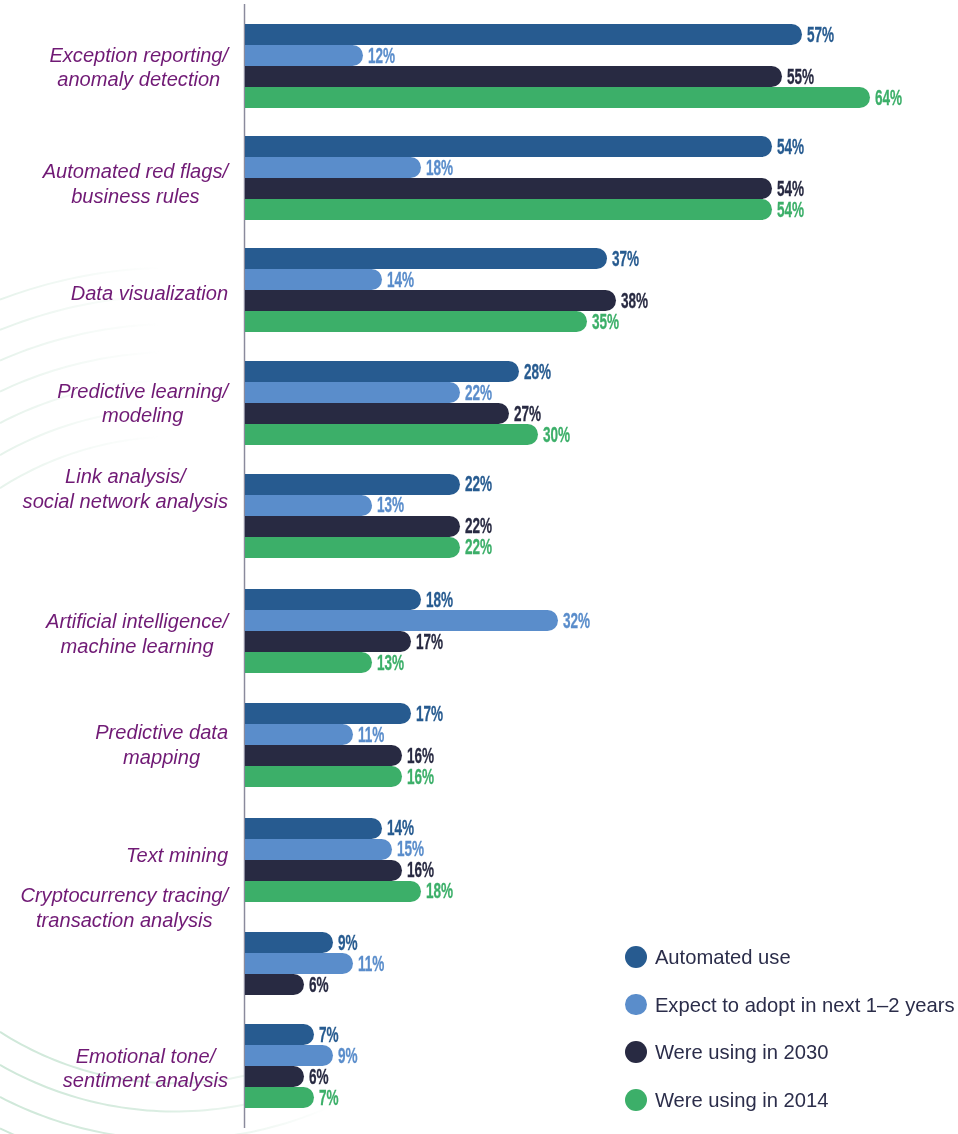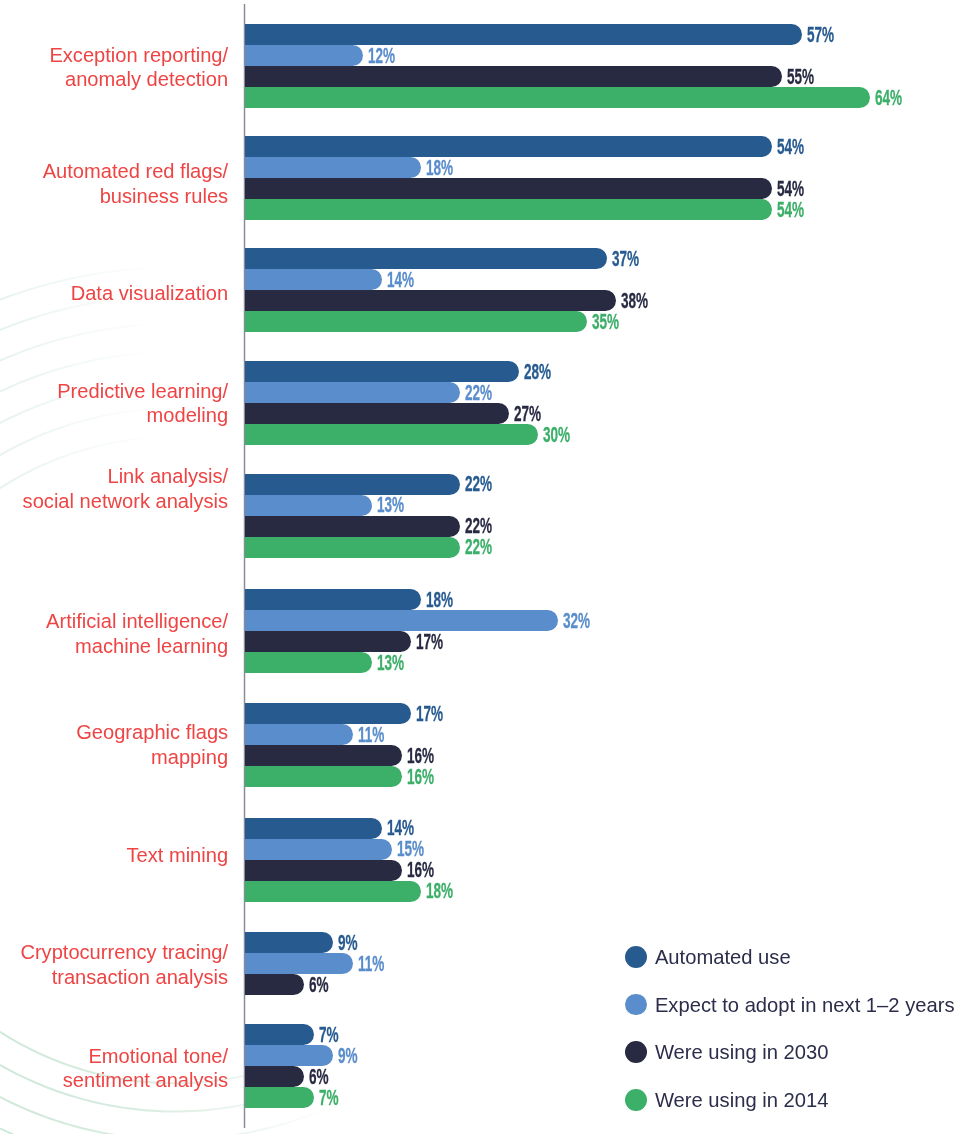--- a/index.html
+++ b/index.html
@@ -6,22 +6,22 @@
   body{width:958px;height:1134px;background:#ffffff;overflow:hidden;
        font-family:"Liberation Sans",sans-serif;position:relative;
        -webkit-font-smoothing:antialiased;}
   #chart{position:absolute;left:0;top:0;width:958px;height:1134px;}
   #swoosh{position:absolute;left:0;top:0;width:958px;height:1134px;}
   .axis{position:absolute;left:243px;top:3.8px;width:3px;height:1124px;
         background:linear-gradient(to right,
            rgba(138,138,156,0) 0%, rgba(138,138,156,0.45) 33.3%,
            rgba(138,138,156,1) 36%, rgba(138,138,156,1) 66.6%,
            rgba(138,138,156,0.45) 69%, rgba(138,138,156,0) 100%);}
-  .cat{position:absolute;text-align:right;color:#ef4444;font-size:20.1px;
-       line-height:24.8px;white-space:pre;right:729.9px;}
+  .cat{position:absolute;text-align:center;color:#701a75;font-size:20.1px;
+       line-height:24.8px;white-space:pre;right:729.9px;font-style:italic;}
   .bar{position:absolute;left:245.45px;height:21px;border-radius:0 10.5px 10.5px 0;}
   .val{position:absolute;font-size:22px;font-weight:bold;line-height:22px;
        white-space:pre;transform:scaleX(0.616);transform-origin:0 0;
        -webkit-text-stroke:0.3px currentColor;}
   .lgrow{position:absolute;left:625.2px;}
   .dot{position:absolute;left:0;width:21.8px;height:21.8px;border-radius:50%;}
   .lglbl{position:absolute;left:29.7px;font-size:20.2px;line-height:22.4px;
          color:#2b2d4a;white-space:pre;}
 </style>
 </head>
@@ -118,40 +118,40 @@
       <div class="cat" style="top: 609.3px;">Artificial intelligence/
 machine learning</div>
       <div class="bar" style="top: 589px; width: 175.68px; background: rgb(39, 91, 144);"></div>
       <div class="val" style="left: 426.13px; top: 588.75px; color: rgb(39, 91, 144);">18%</div>
       <div class="bar" style="top: 610px; width: 312.32px; background: rgb(90, 141, 203);"></div>
       <div class="val" style="left: 562.77px; top: 609.75px; color: rgb(90, 141, 203);">32%</div>
       <div class="bar" style="top: 631px; width: 165.92px; background: rgb(40, 42, 66);"></div>
       <div class="val" style="left: 416.37px; top: 630.75px; color: rgb(40, 42, 66);">17%</div>
       <div class="bar" style="top: 652px; width: 126.88px; background: rgb(60, 175, 105);"></div>
       <div class="val" style="left: 377.33px; top: 651.75px; color: rgb(60, 175, 105);">13%</div>
-      <div class="cat" style="top: 719.9px;">Geographic flags
+      <div class="cat" style="top: 719.9px;">Predictive data
 mapping</div>
       <div class="bar" style="top: 703.3px; width: 165.92px; background: rgb(39, 91, 144);"></div>
       <div class="val" style="left: 416.37px; top: 703.05px; color: rgb(39, 91, 144);">17%</div>
       <div class="bar" style="top: 724.3px; width: 107.36px; background: rgb(90, 141, 203);"></div>
       <div class="val" style="left: 357.81px; top: 724.05px; color: rgb(90, 141, 203);">11%</div>
       <div class="bar" style="top: 745.3px; width: 156.16px; background: rgb(40, 42, 66);"></div>
       <div class="val" style="left: 406.61px; top: 745.05px; color: rgb(40, 42, 66);">16%</div>
       <div class="bar" style="top: 766.3px; width: 156.16px; background: rgb(60, 175, 105);"></div>
       <div class="val" style="left: 406.61px; top: 766.05px; color: rgb(60, 175, 105);">16%</div>
       <div class="cat" style="top: 842.6px;">Text mining</div>
       <div class="bar" style="top: 817.6px; width: 136.64px; background: rgb(39, 91, 144);"></div>
       <div class="val" style="left: 387.09px; top: 817.35px; color: rgb(39, 91, 144);">14%</div>
       <div class="bar" style="top: 838.6px; width: 146.4px; background: rgb(90, 141, 203);"></div>
       <div class="val" style="left: 396.85px; top: 838.35px; color: rgb(90, 141, 203);">15%</div>
       <div class="bar" style="top: 859.6px; width: 156.16px; background: rgb(40, 42, 66);"></div>
       <div class="val" style="left: 406.61px; top: 859.35px; color: rgb(40, 42, 66);">16%</div>
       <div class="bar" style="top: 880.6px; width: 175.68px; background: rgb(60, 175, 105);"></div>
       <div class="val" style="left: 426.13px; top: 880.35px; color: rgb(60, 175, 105);">18%</div>
-      <div class="cat" style="top: 940px;">Cryptocurrency tracing/
+      <div class="cat" style="top: 883px;">Cryptocurrency tracing/
 transaction analysis</div>
       <div class="bar" style="top: 932.1px; width: 87.84px; background: rgb(39, 91, 144);"></div>
       <div class="val" style="left: 338.29px; top: 931.85px; color: rgb(39, 91, 144);">9%</div>
       <div class="bar" style="top: 953.1px; width: 107.36px; background: rgb(90, 141, 203);"></div>
       <div class="val" style="left: 357.81px; top: 952.85px; color: rgb(90, 141, 203);">11%</div>
       <div class="bar" style="top: 974.1px; width: 58.56px; background: rgb(40, 42, 66);"></div>
       <div class="val" style="left: 309.01px; top: 973.85px; color: rgb(40, 42, 66);">6%</div>
       <div class="cat" style="top: 1043.6px;">Emotional tone/
 sentiment analysis</div>
       <div class="bar" style="top: 1023.9px; width: 68.32px; background: rgb(39, 91, 144);"></div>

